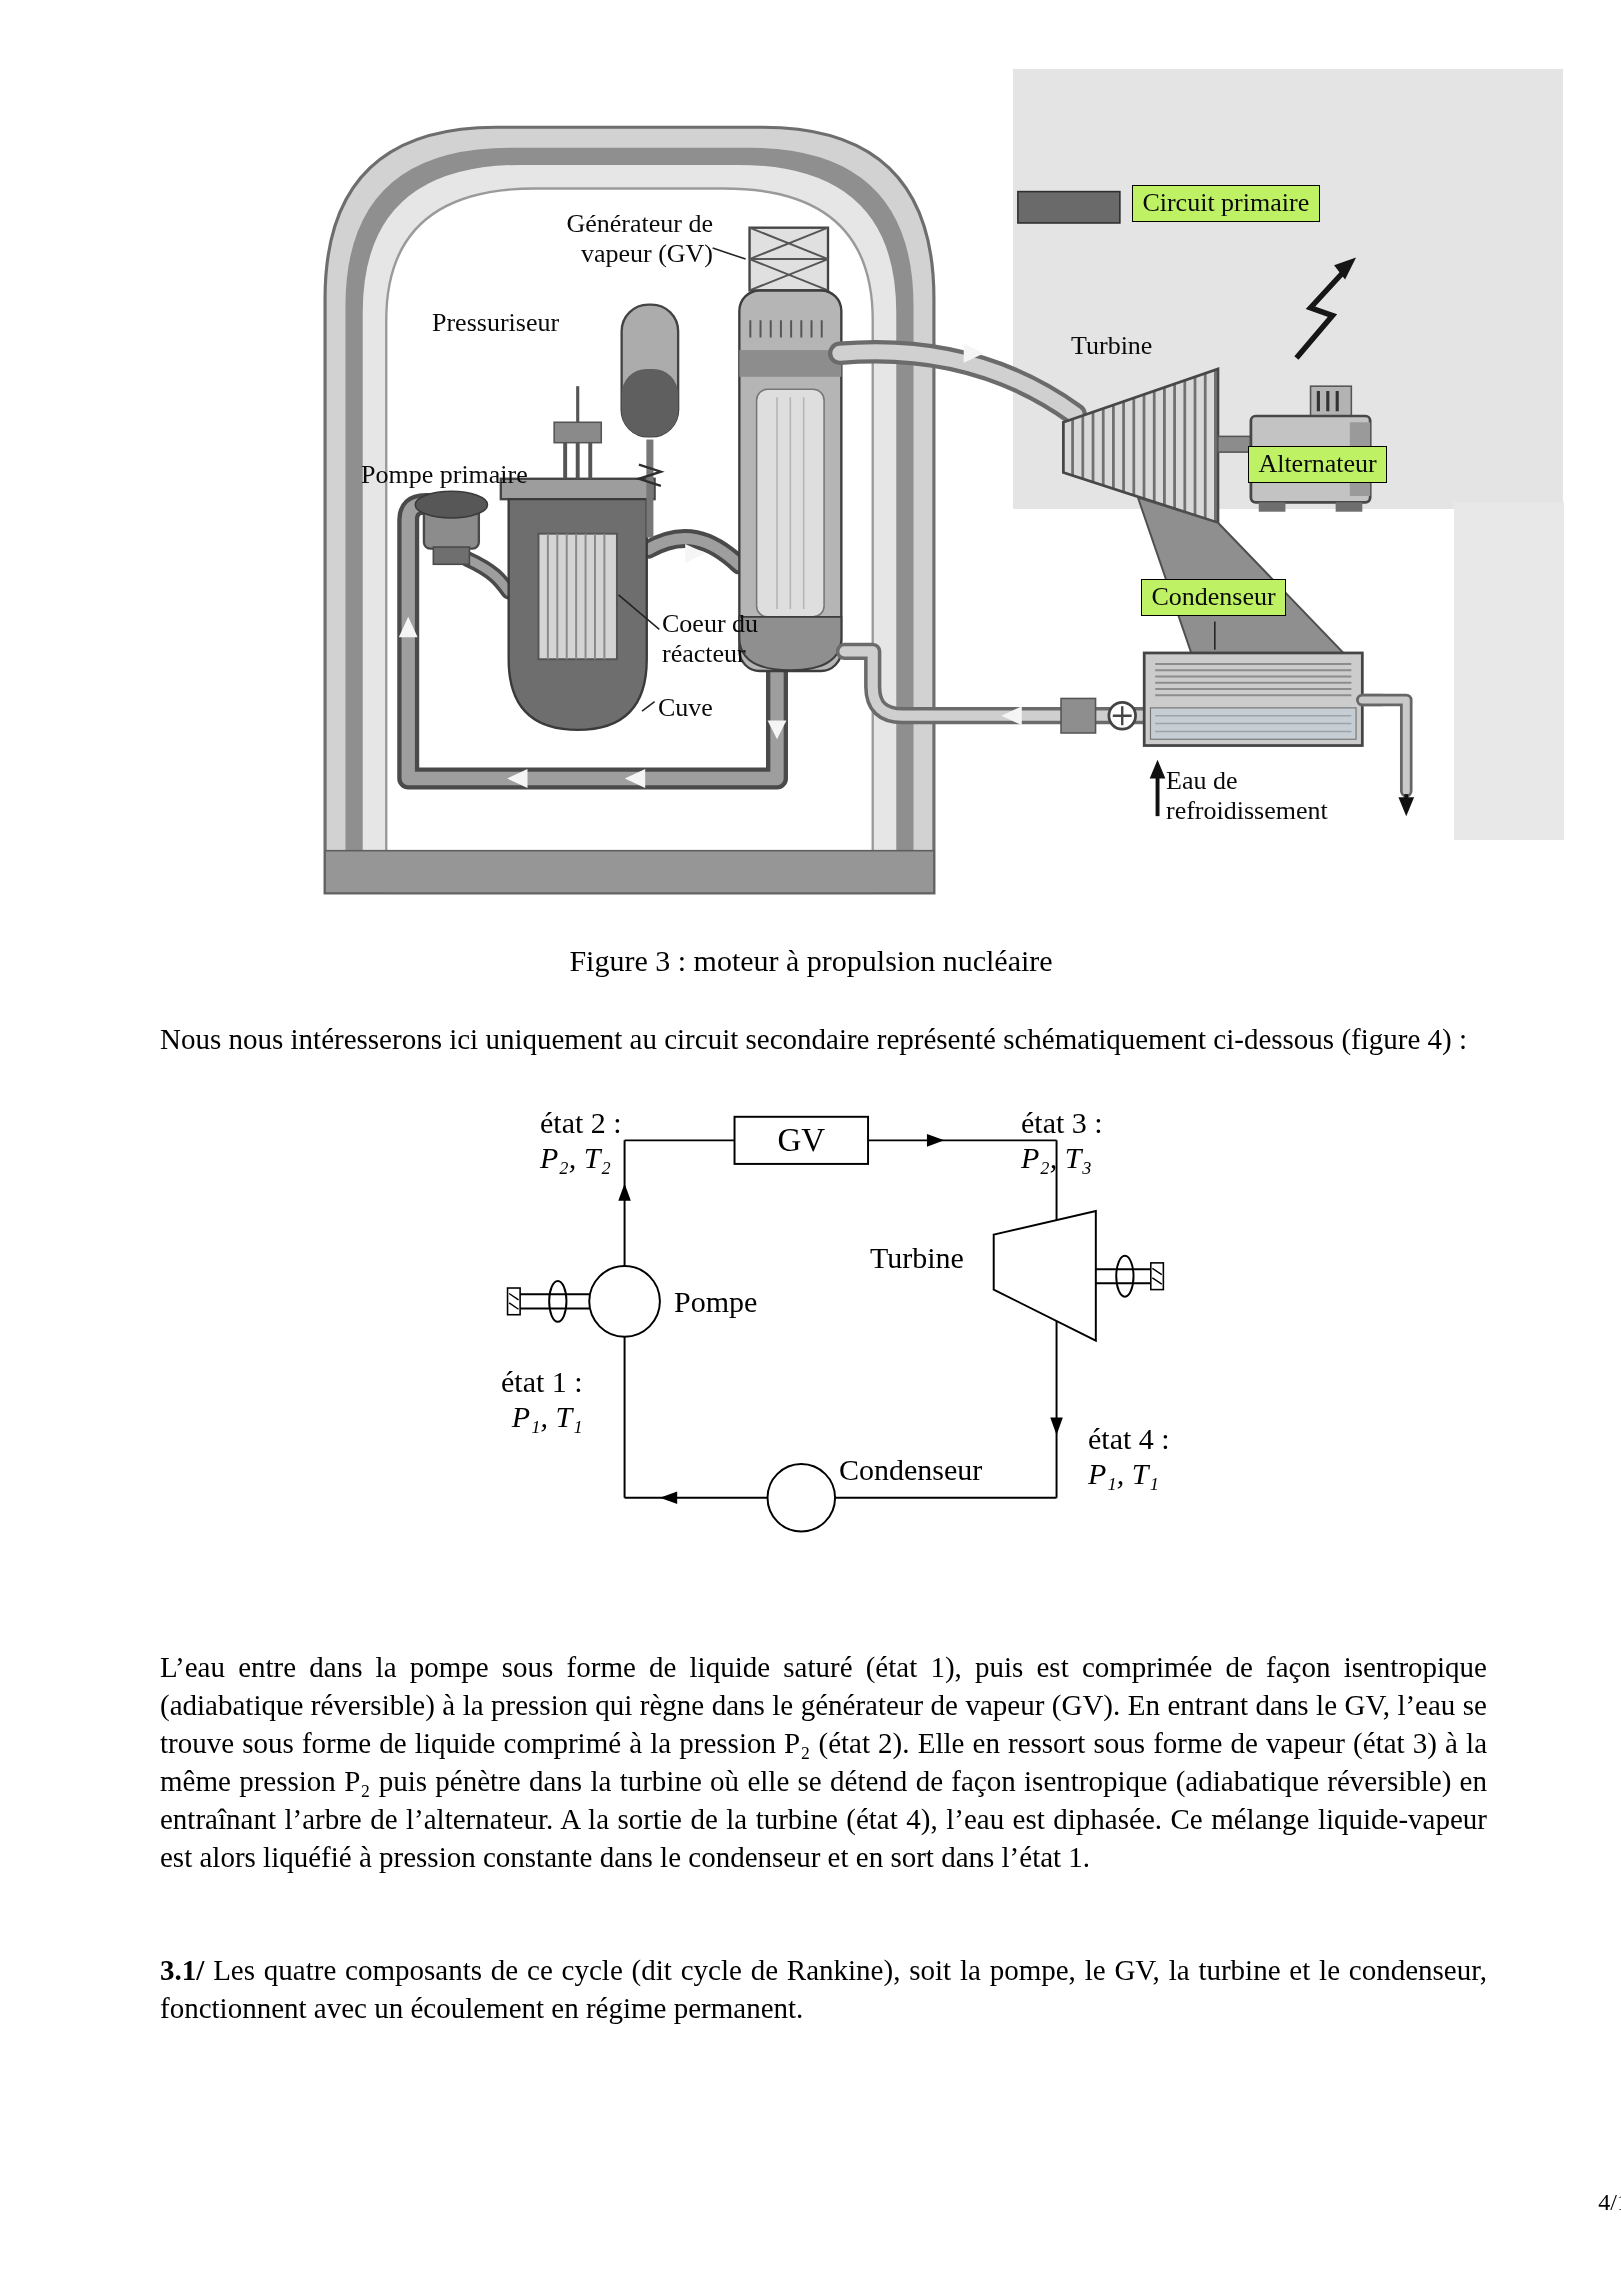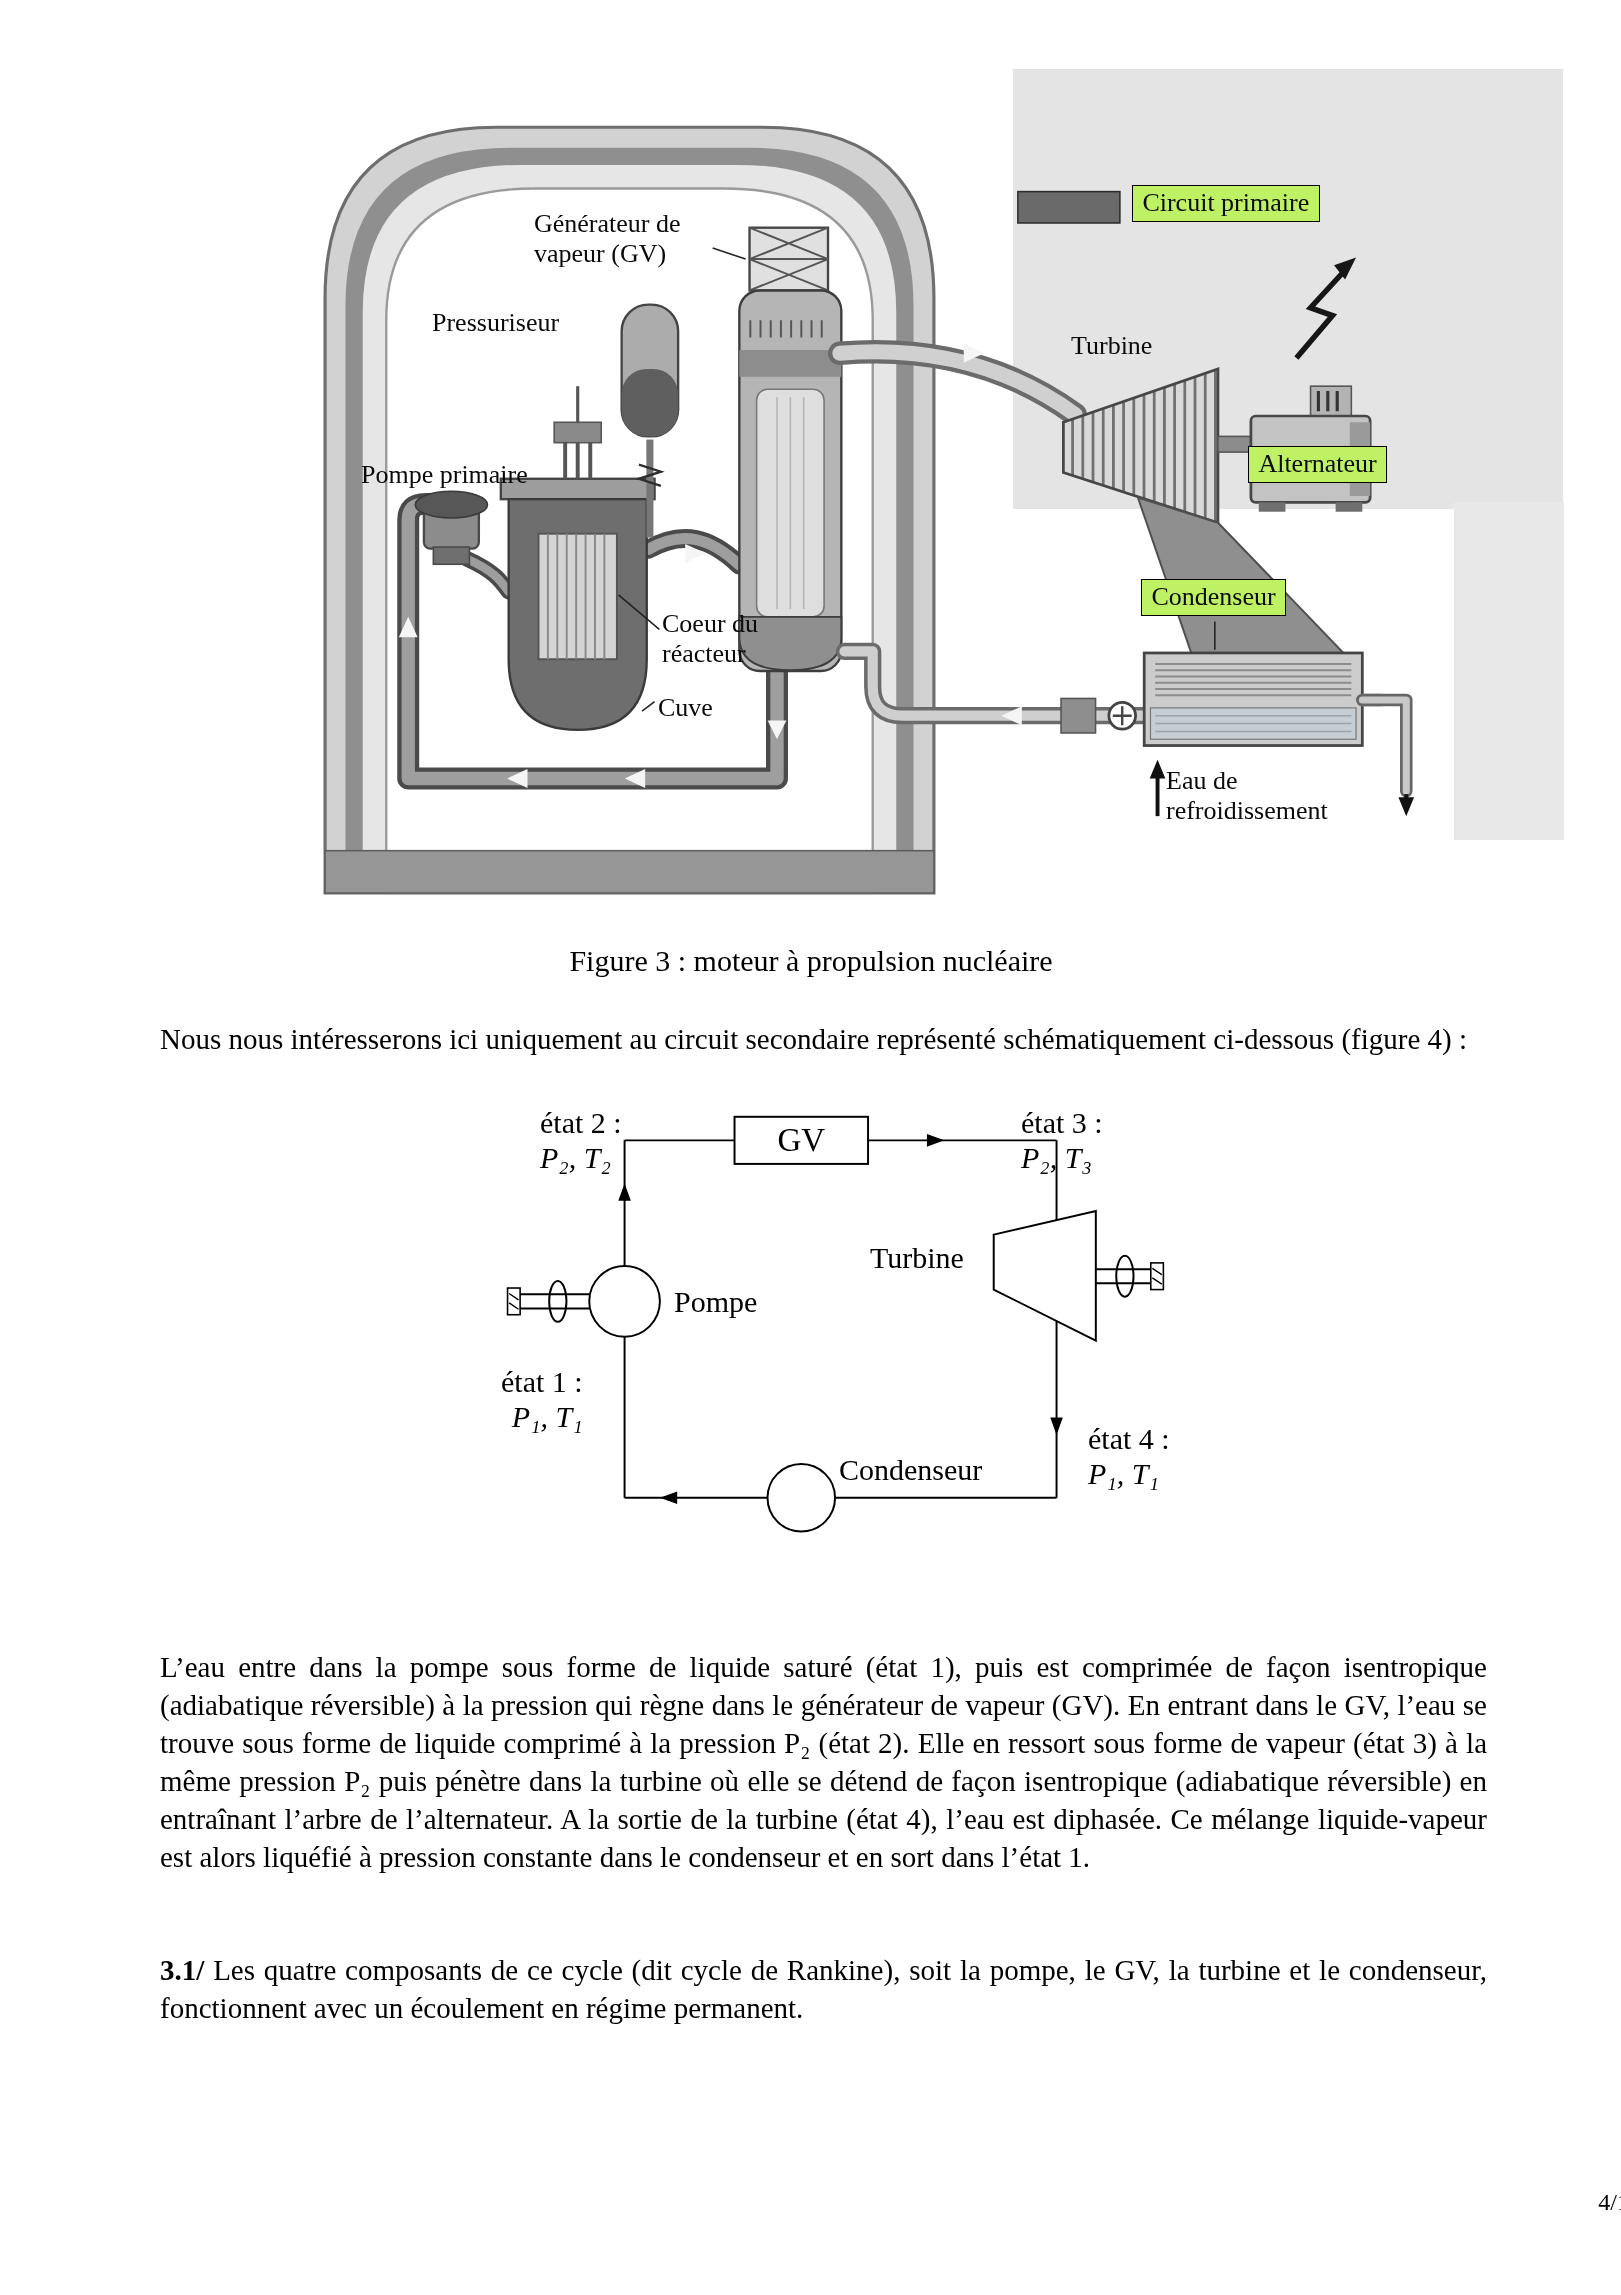--- a/index.html
+++ b/index.html
@@ -7,21 +7,21 @@
   .page {
     position:relative; width:1622px; height:2295px; background:#ffffff;
     font-family:"Liberation Serif","DejaVu Serif",serif; color:#000;
     overflow:hidden;
   }
   .wash { position:absolute; background:#e4e4e4; z-index:0; }
   .fig3 { position:absolute; left:306px; top:110px; width:1146px; height:816px; z-index:1; }
   .fig4 { position:absolute; left:440px; top:1105px; width:754px; height:454px; z-index:1; }
   .fig3 svg, .fig4 svg { position:absolute; left:0; top:0; }
   .flabel { position:absolute; font-size:26px; line-height:1.16; white-space:nowrap; color:#0a0a0a; z-index:2; }
-  .flabel.center { text-align:left; }
+  .flabel.center { text-align:right; }
   .boxed { border:1.6px solid #000; background:#bef264; padding:2.4px 9.4px; }
   .f4label { position:absolute; font-size:30px; line-height:1.18; white-space:nowrap; z-index:2; }
   .vars { font-style:italic; }
   .caption { position:absolute; left:0; width:100%; text-align:center; font-size:30px; }
   .para { position:absolute; left:160px; width:1327px; font-size:29px; line-height:38px; text-align:justify; }
   .bold { font-weight:bold; }
   .pageno { position:absolute; left:0; width:100%; text-align:right; font-size:24px;margin-left:19px; }
   text { font-family:"Liberation Serif","DejaVu Serif",serif; }
 </style>
 </head>

